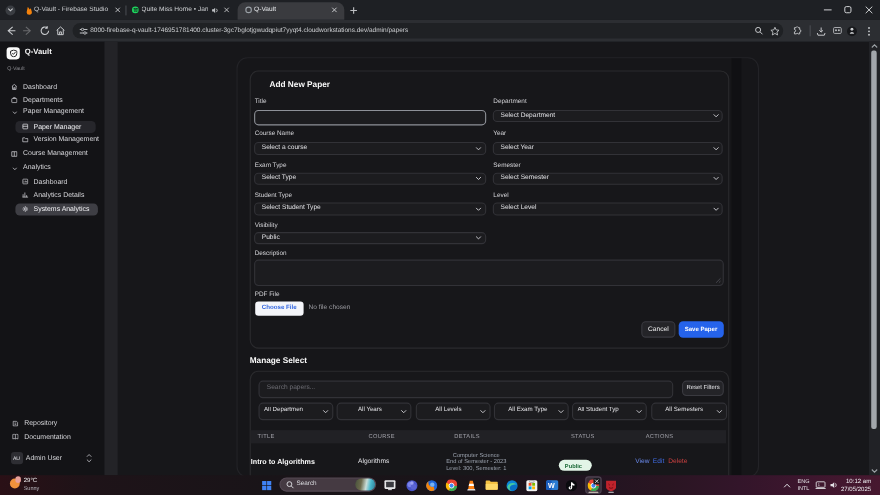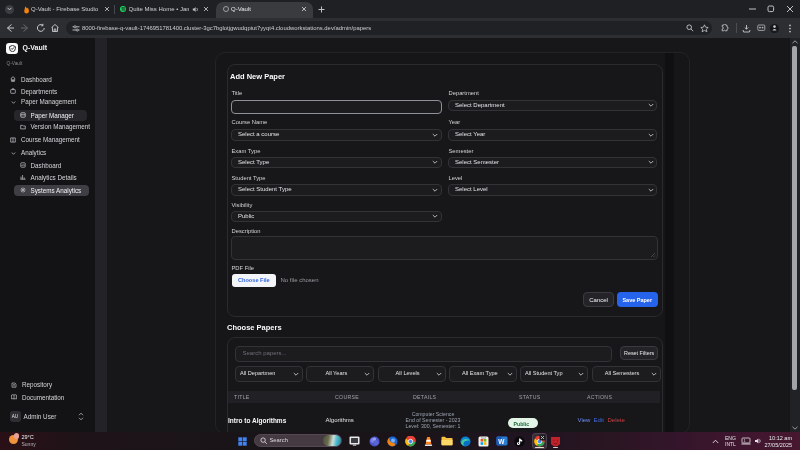--- a/index.html
+++ b/index.html
@@ -206,21 +206,21 @@
     </svg>
   <div class="navrow" style="left:22px;top:393.8px;">Documentation</div>
   <div class="ab" style="left:10px;top:411px;width:10.5px;height:10.5px;background:#2e2e33;border-radius:3px;"></div>
   <div class="ab" style="left:11.8px;top:413.7px;font-size:4.6px;color:#e8e8ec;">AU</div>
   <div class="navrow" style="left:23.5px;top:413px;">Admin User</div>
   <svg class="ab" style="left:78px;top:412px" width="6" height="9">
       <path d="M1 3.2 L3 1.2 L5 3.2 M1 5.8 L3 7.8 L5 5.8" stroke="#b9b9be" stroke-width="0.8" fill="none"></path>
     </svg>
 
   <div class="card" style="left:227px;top:64px;width:434px;height:251px;"></div>
-  <div class="ab" style="left:230px;top:71.5px;font-size:7.5px;font-weight:bold;color:#fafafa;">Add New Paper</div>
+  <div class="ab" style="left:245px;top:71.5px;font-size:7.5px;font-weight:bold;color:#fafafa;">Add New Paper</div>
 
   <div class="lbl" style="left:231.5px;top:90px;">Title</div>
   <div class="ab" style="left:231px;top:99.5px;width:209px;height:12px;background:#1c1c1f;border:1.3px solid #8e9198;border-radius:4px;"></div>
   <div class="lbl" style="left:448.5px;top:90px;">Department</div>
   <div class="fld" style="left:448px;top:99.5px;width:207px;height:9.5px;"></div>
   <div class="fldtxt" style="left:455px;top:101.7px;">Select Department</div>
   <svg class="chev" style="left:648px;top:103px" width="6" height="5">
       <path d="M0.8 1 L3 3.2 L5.2 1" stroke="#c5c5ca" stroke-width="0.9" fill="none"></path>
     </svg>
 
@@ -279,21 +279,21 @@
   <div class="lbl" style="left:231.5px;top:264.8px;">PDF File</div>
   <div class="ab" style="left:231.5px;top:274px;width:44px;height:12.5px;background:#f4f5f9;border-radius:3px;"></div>
   <div class="ab" style="left:238px;top:277px;font-size:5.6px;color:#3467e0;font-weight:bold;">Choose File</div>
   <div class="ab" style="left:280.5px;top:277px;font-size:6px;color:#9a9aa0;">No file chosen</div>
 
   <div class="ab" style="left:583px;top:292px;width:31px;height:15px;background:#242428;border:1px solid #3a3a40;border-radius:4px;box-sizing:border-box;"></div>
   <div class="ab" style="left:583px;top:296.5px;width:31px;text-align:center;font-size:6px;color:#f4f4f5;">Cancel</div>
   <div class="ab" style="left:617px;top:292px;width:40.5px;height:15px;background:#2563eb;border-radius:4px;"></div>
   <div class="ab" style="left:617px;top:296.7px;width:40.5px;text-align:center;font-size:5.5px;font-weight:bold;color:#fff;">Save Paper</div>
 
-  <div class="ab" style="left:227px;top:323px;font-size:7.5px;font-weight:bold;color:#fafafa;">Choose Papers</div>
+  <div class="ab" style="left:227px;top:323px;font-size:7.5px;font-weight:bold;color:#fafafa;">Manage Select</div>
   <div class="card" style="left:227px;top:337px;width:434px;height:108px;"></div>
   <div class="fld" style="left:235px;top:346px;width:375px;height:13.5px;"></div>
   <div class="ab" style="left:242.5px;top:349.8px;font-size:6px;color:#6f6f76;">Search papers...</div>
   <div class="ab" style="left:619.5px;top:346px;width:38.5px;height:13.5px;background:#242428;border:1px solid #3a3a40;border-radius:4px;box-sizing:border-box;"></div>
   <div class="ab" style="left:624px;top:350.2px;font-size:5.4px;color:#e8e8ec;">Reset Filters</div>
 
   <div class="fld" style="left:235px;top:366px;width:66px;height:14px;"></div>
   <div class="ab" style="left:240px;top:370.4px;font-size:5.6px;color:#e2e2e6;width:52px;overflow:hidden;white-space:nowrap;">All Departmen</div>
   <svg class="chev" style="left:293px;top:371.5px" width="6" height="5">
       <path d="M0.8 1 L3 3.2 L5.2 1" stroke="#c5c5ca" stroke-width="0.9" fill="none"></path>

